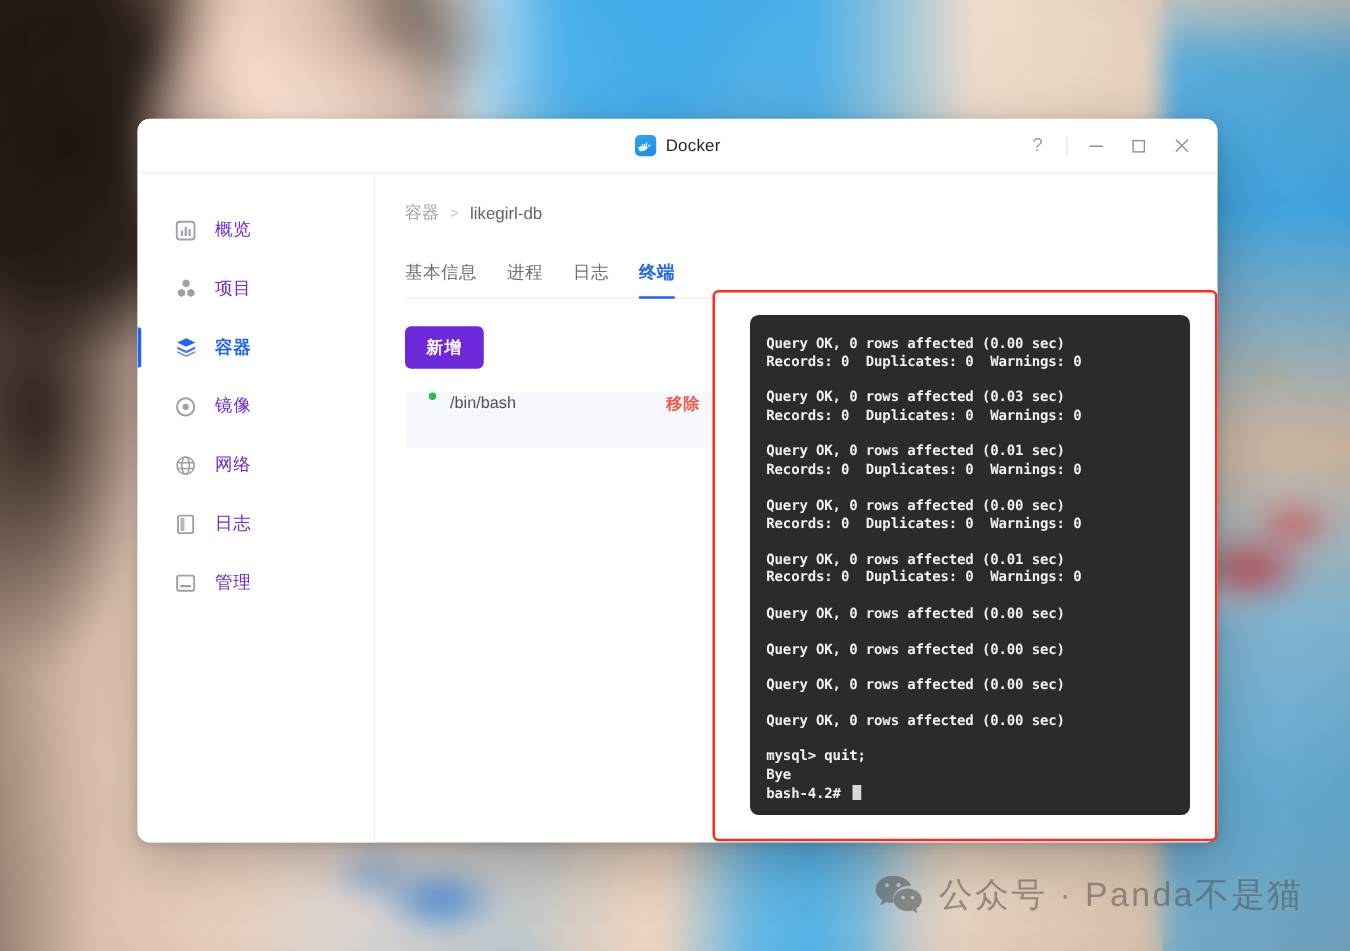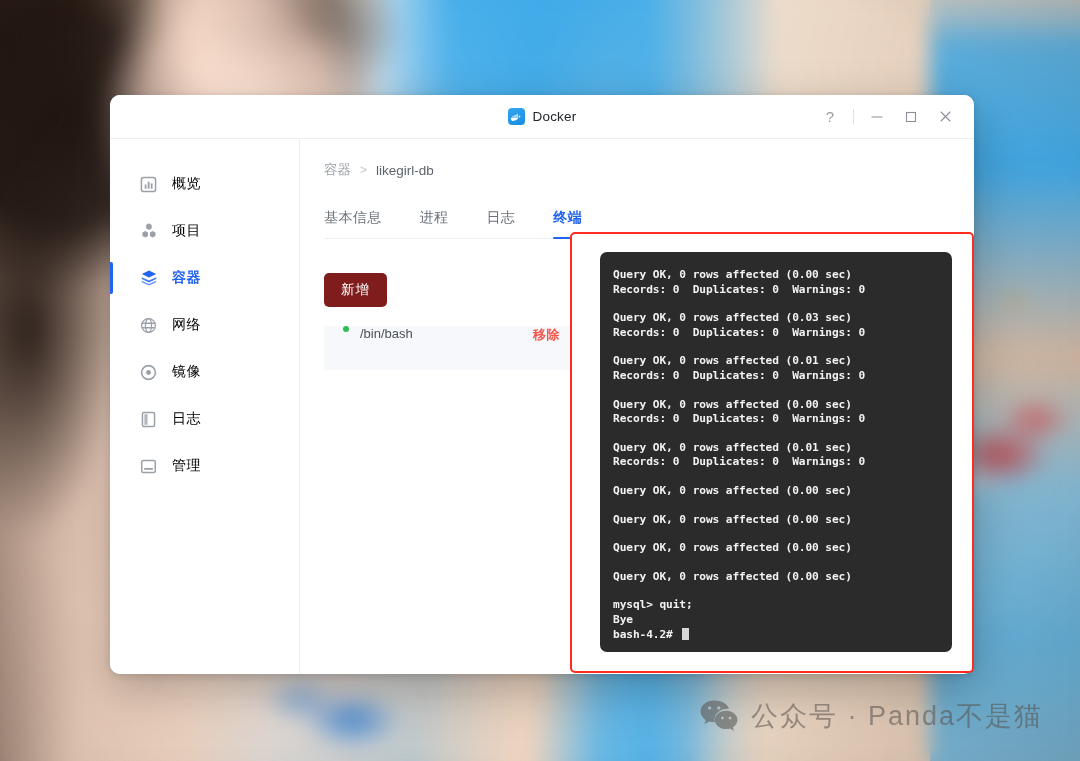--- a/index.html
+++ b/index.html
@@ -167,21 +167,21 @@
     margin-bottom: 1px;
   }
   .nav-icon {
     width: 19px; height: 19px;
     display: flex; align-items: center; justify-content: center;
     flex: 0 0 19px;
     color: #9aa1a9;
   }
   .nav-icon svg { display: block; }
   .nav-label {
-    font-size: 14px; color: #000000; letter-spacing: .5px;
+    font-size: 14px; color: #6d28d9; letter-spacing: .5px;
   }
   .nav-item.active .nav-label { color: #2164ef; font-weight: 700; }
   .nav-item.active .nav-icon { color: #2164ef; }
   .nav-item.active::before {
     content: "";
     position: absolute;
     left: 0; top: 7px;
     width: 3px; height: 32px;
     background: #2164ef;
     border-radius: 0 2px 2px 0;
@@ -196,21 +196,21 @@
   }
   .breadcrumb {
     display: flex; align-items: center; gap: 9px;
     font-size: 13.5px; color: #9aa1a9;
     margin-bottom: 30px;
   }
   .crumb-sep { color: #c3c8ce; font-size: 12px; }
   .crumb-current { color: #5d646c; }
 
   .tabs {
-    display: flex; align-items: flex-end; gap: 38px;
+    display: flex; align-items: flex-end; gap: 24px;
     border-bottom: 1px solid #eceef1;
     padding-bottom: 0;
   }
   .tab {
     position: relative;
     font-size: 14px;
     color: #6a7179;
     letter-spacing: .4px;
     padding-bottom: 11px;
   }
@@ -218,26 +218,26 @@
   .tab.active::after {
     content: "";
     position: absolute;
     left: 0; right: 0; bottom: -1px;
     height: 2.5px;
     background: #2164ef;
     border-radius: 2px;
   }
 
   .add-btn {
-    margin-top: 34px;
+    margin-top: 22px;
     display: inline-flex; align-items: center; justify-content: center;
-    background: #7f1d1d;
+    background: #6d28d9;
     color: #fff;
     font-size: 13.5px;
-    font-weight: 400;
+    font-weight: 700;
     letter-spacing: 1px;
     border: none;
     border-radius: 5px;
     padding: 8px 17px;
     cursor: pointer;
   }
 
   .session-list { margin-top: 19px; }
   .session-row {
     height: 44px;
@@ -400,37 +400,37 @@
               <path d="M9 1.6 16.2 5 9 8.4 1.8 5z"></path>
               <path d="M1.8 8.2 9 11.6l7.2-3.4 0 1.9L9 13.5 1.8 10.1z" opacity=".85"></path>
               <path d="M1.8 11.7 9 15.1l7.2-3.4 0 1.5L9 16.6 1.8 13.2z" opacity=".7"></path>
             </svg>
           </span>
           <span class="nav-label">容器</span>
         </div>
 
         <div class="nav-item">
           <span class="nav-icon">
+            <svg width="17" height="17" viewBox="0 0 18 18" fill="none">
+              <circle cx="9" cy="9" r="7.3" stroke="currentColor" stroke-width="1.7"></circle>
+              <circle cx="9" cy="9" r="2.6" fill="currentColor"></circle>
+            </svg>
+          </span>
+          <span class="nav-label">镜像</span>
+        </div>
+
+        <div class="nav-item">
+          <span class="nav-icon">
             <svg width="17" height="17" viewBox="0 0 18 18" fill="none" stroke="currentColor" stroke-width="1.4">
               <circle cx="9" cy="9" r="7.3"></circle>
               <ellipse cx="9" cy="9" rx="3.2" ry="7.3"></ellipse>
               <path d="M1.9 6.6h14.2M1.9 11.4h14.2"></path>
             </svg>
           </span>
           <span class="nav-label">网络</span>
-        </div>
-
-        <div class="nav-item">
-          <span class="nav-icon">
-            <svg width="17" height="17" viewBox="0 0 18 18" fill="none">
-              <circle cx="9" cy="9" r="7.3" stroke="currentColor" stroke-width="1.7"></circle>
-              <circle cx="9" cy="9" r="2.6" fill="currentColor"></circle>
-            </svg>
-          </span>
-          <span class="nav-label">镜像</span>
         </div>
 
         <div class="nav-item">
           <span class="nav-icon">
             <svg width="17" height="17" viewBox="0 0 18 18" fill="none">
               <rect x="2.6" y="1.6" width="12.8" height="14.8" rx="1.4" stroke="currentColor" stroke-width="1.6"></rect>
               <rect x="4.6" y="3.4" width="3.4" height="11.2" fill="currentColor" opacity=".75"></rect>
             </svg>
           </span>
           <span class="nav-label">日志</span>

